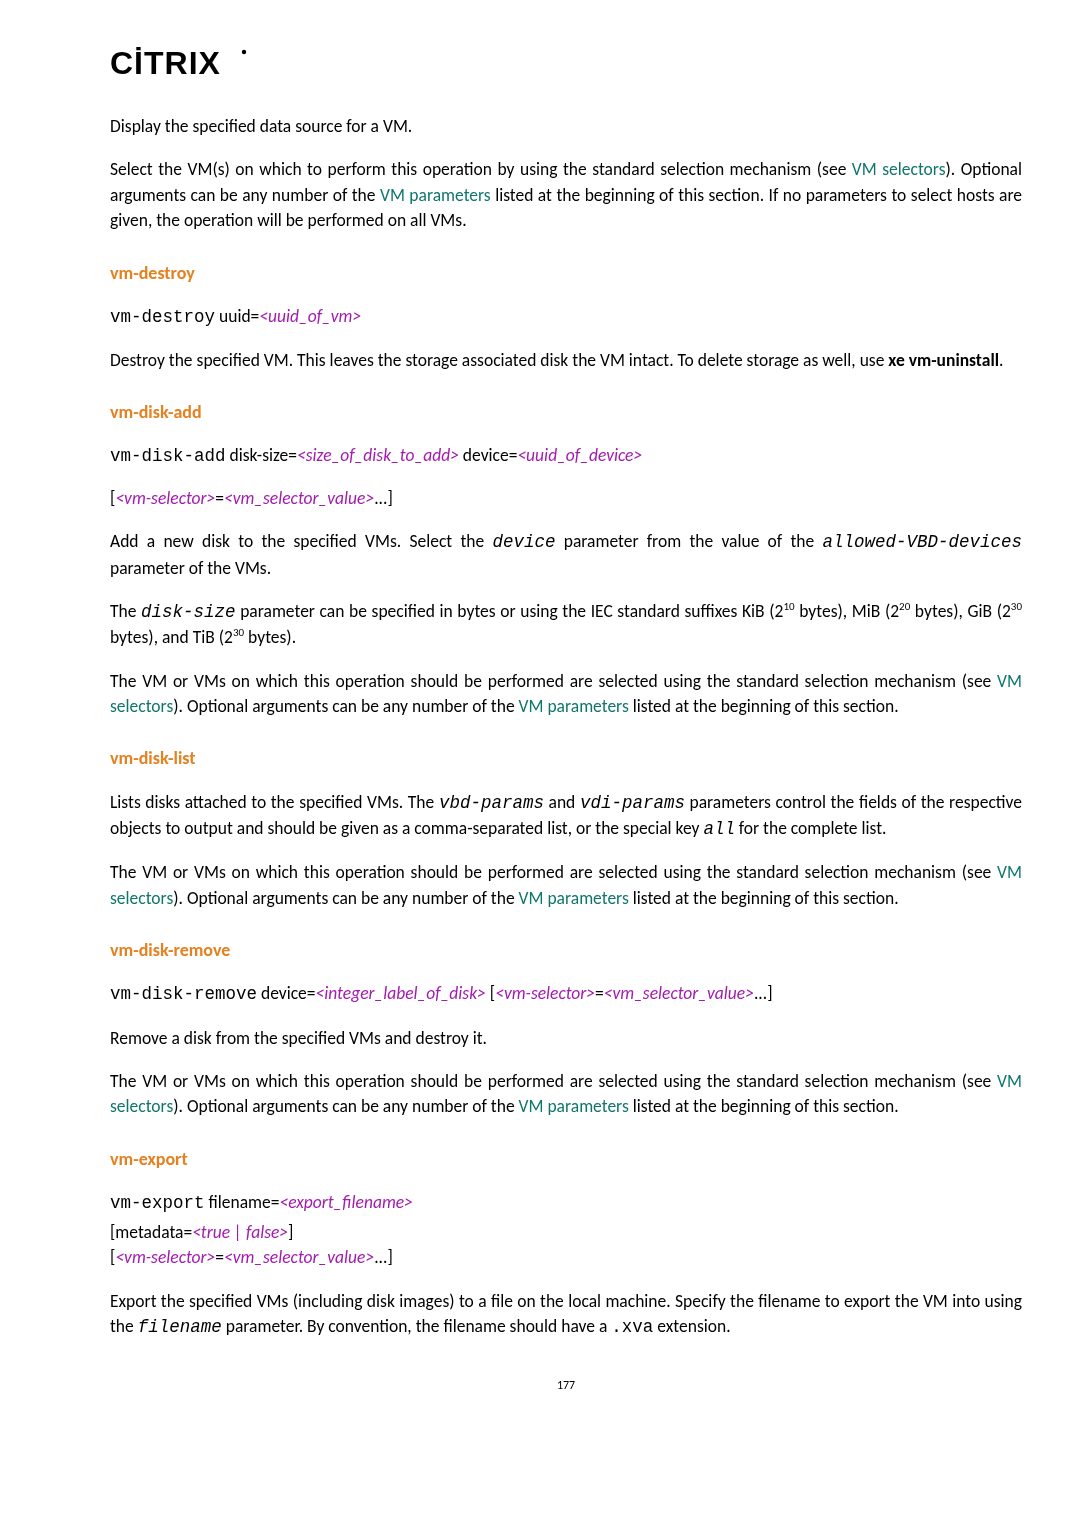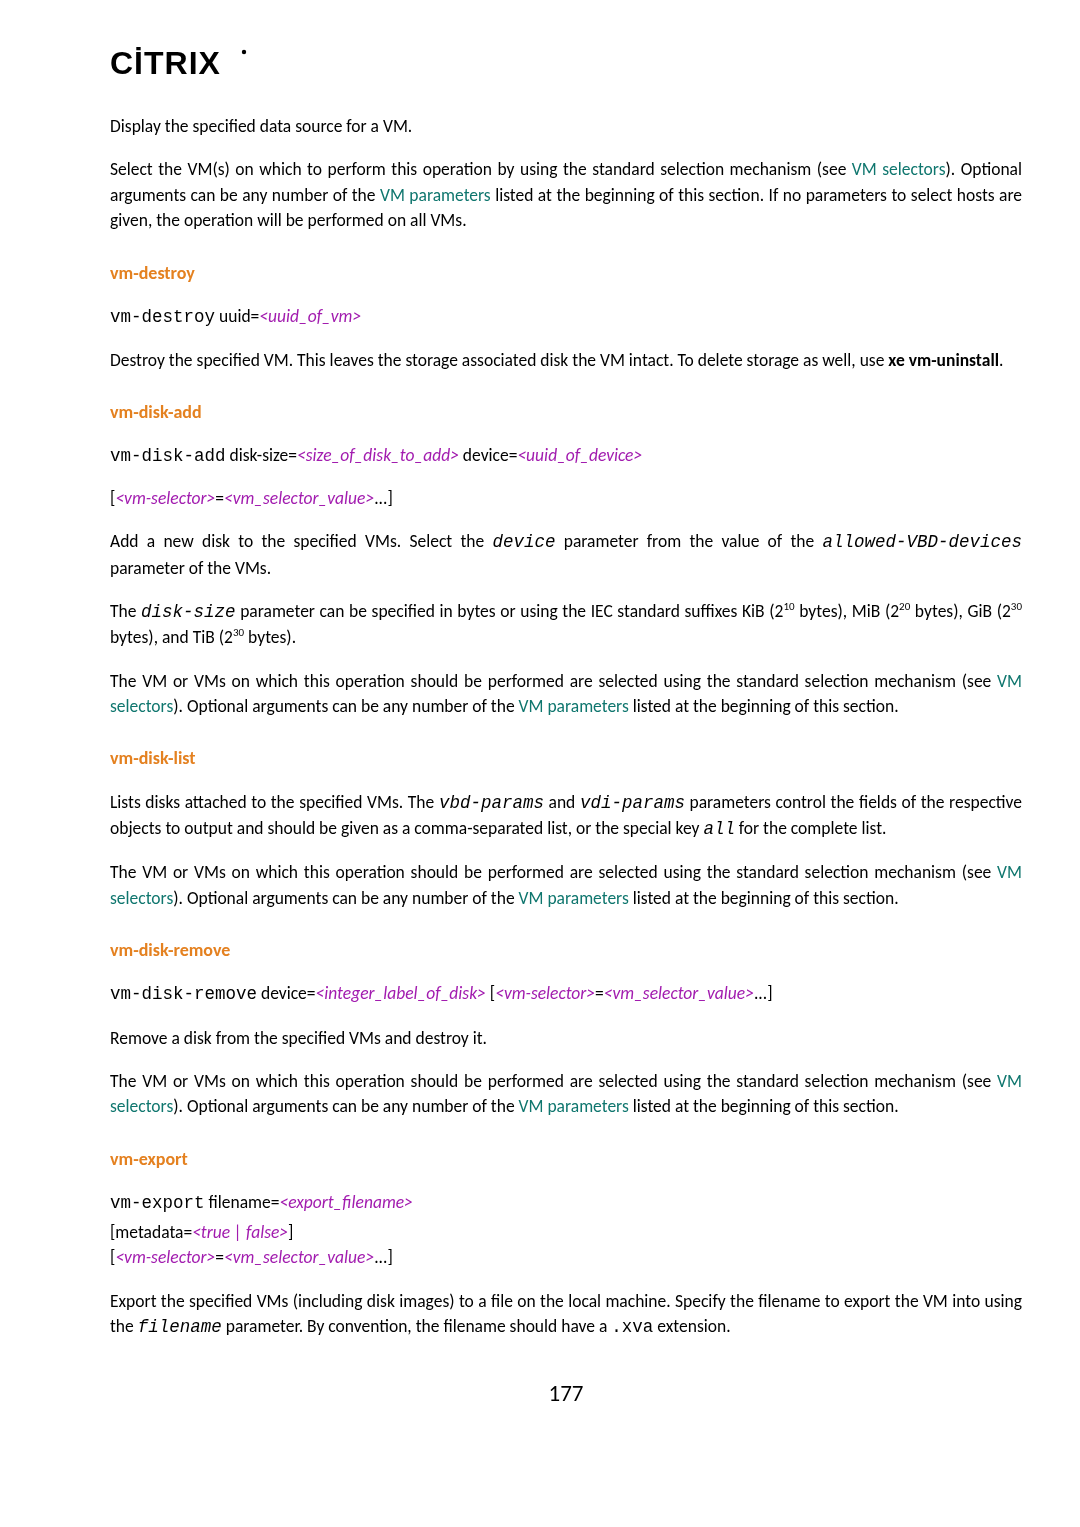--- a/index.html
+++ b/index.html
@@ -43,21 +43,21 @@
   .keyword {
     color: #a21caf;
     font-style: italic;
   }
   .italic { font-style: italic; }
   .bold  { font-weight: 700; }
   sup { font-size: 11px; vertical-align: super; line-height: 0; }
   .pagenum {
     text-align: center;
     margin-top: 36px;
-    font-size: 23px;
+    font-size: 12px;
   }
 </style>
 </head>
 <body>
 
 <div class="page">
 
   <div class="logo">
     <svg width="170" height="40" viewBox="0 0 170 40">
       <text x="0" y="30" font-family="Arial Black, Arial, sans-serif" font-weight="900" font-size="32" fill="#000" letter-spacing="1">CİTRIX</text>

